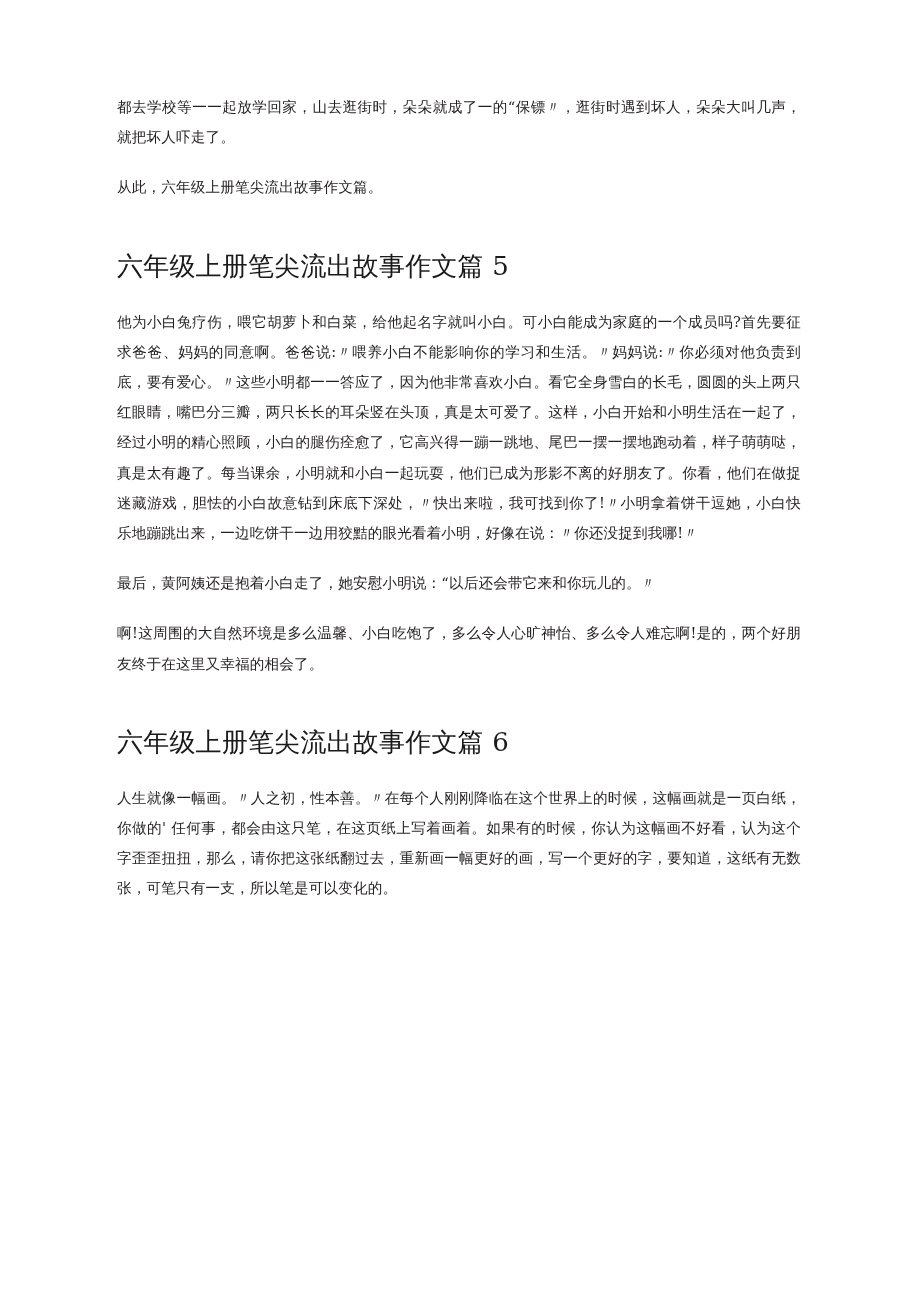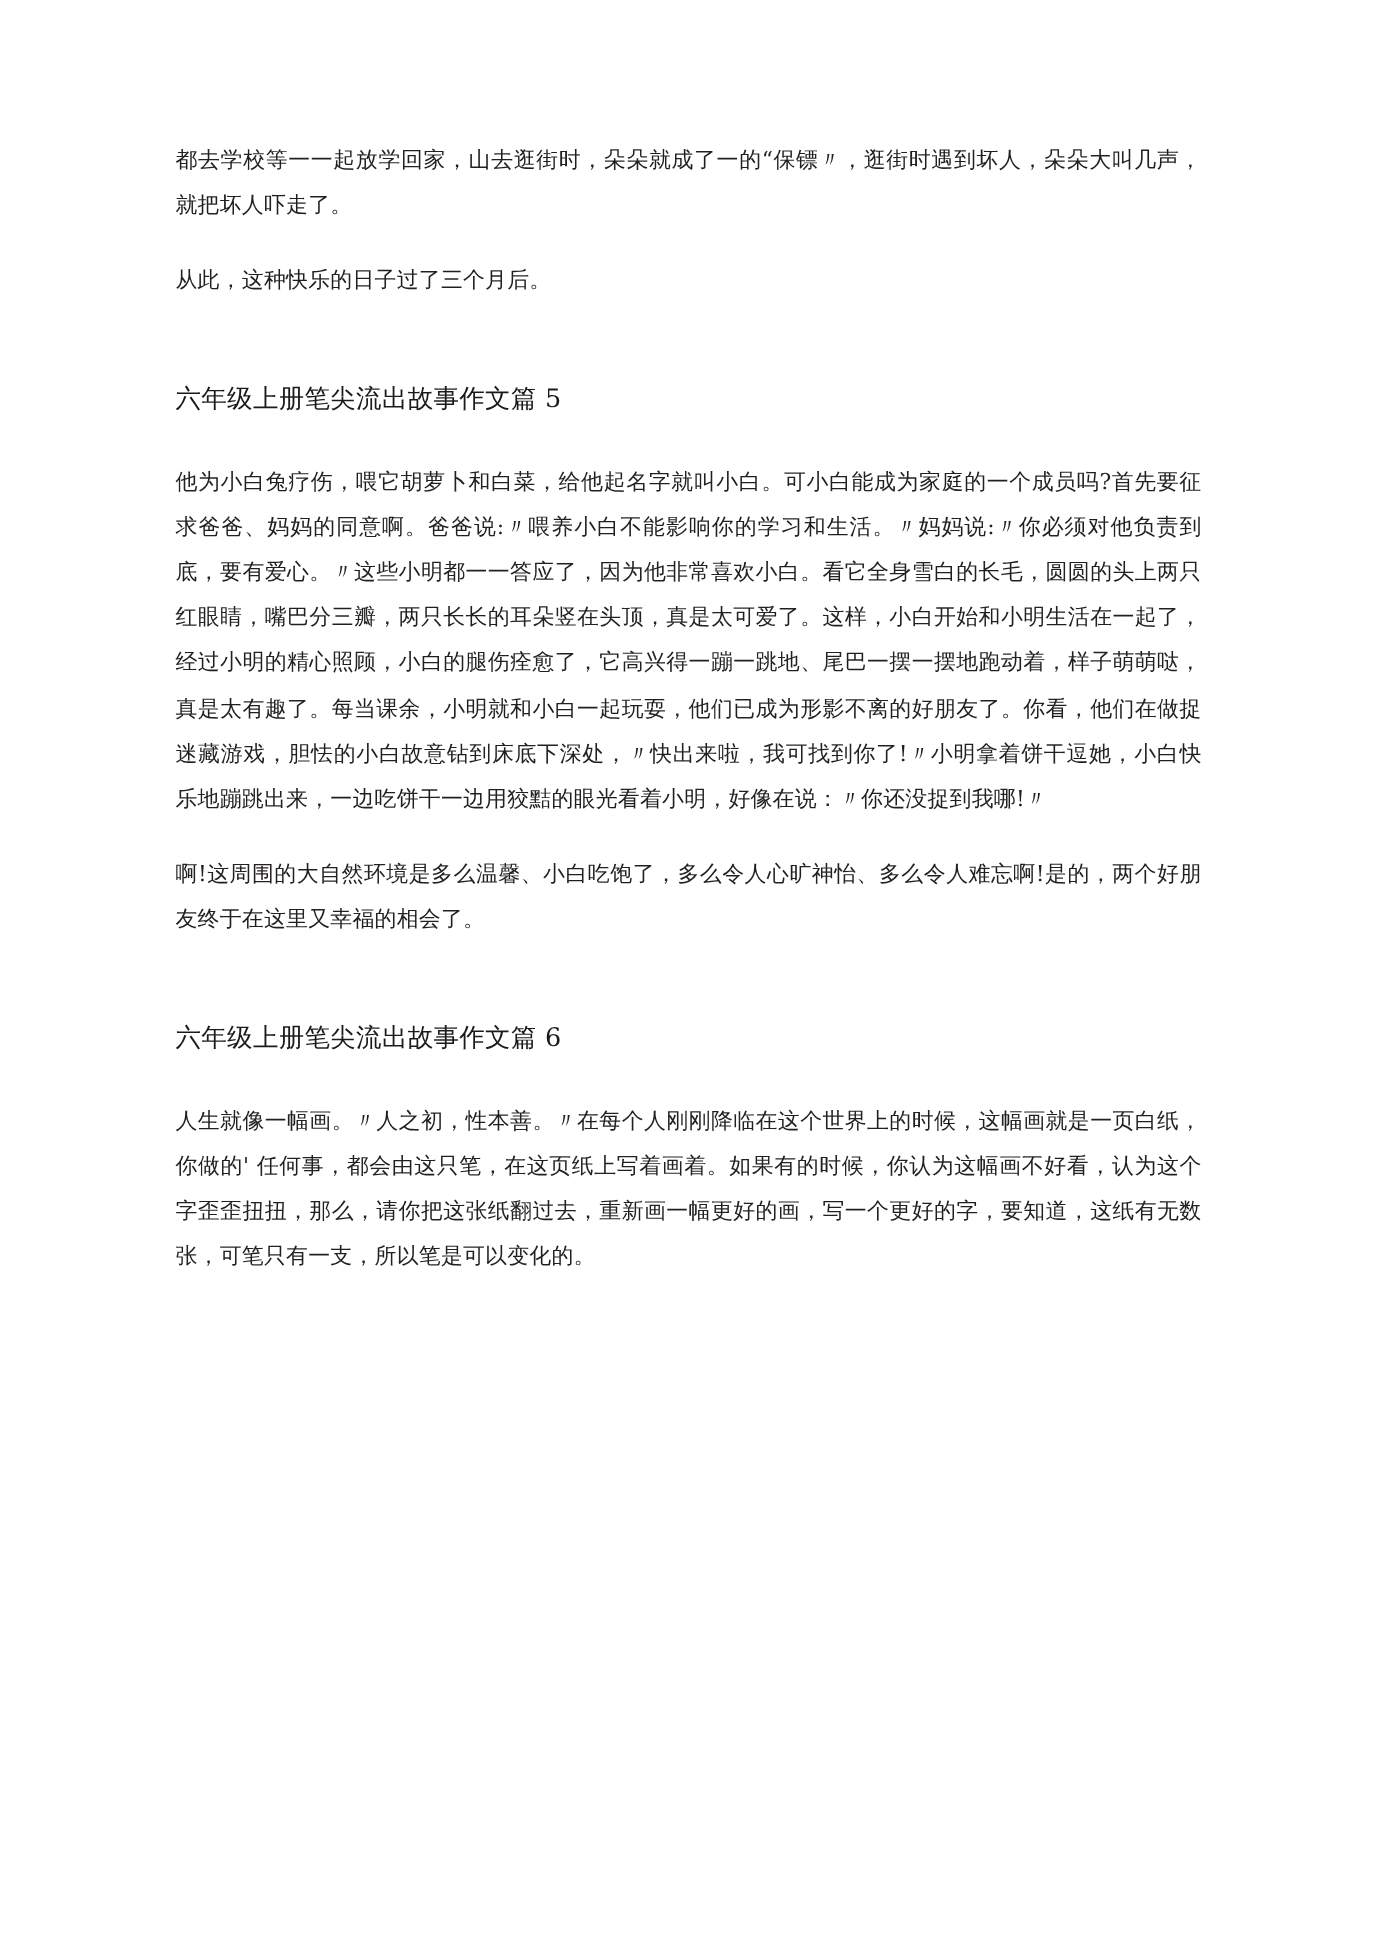--- a/index.html
+++ b/index.html
@@ -36,49 +36,50 @@
     word-break: break-all;
     -webkit-font-smoothing: antialiased;
   }
   p.para:last-child {
     margin-bottom: 0;
   }
   h2.heading {
     margin: 0;
     padding: 0;
     font-family: "DejaVu Serif", "Liberation Serif", serif;
-    font-size: 17px;
+    font-size: 26px;
     font-weight: 400;
     line-height: 34px;
     color: #1a1a1a;
     letter-spacing: 0.2px;
     white-space: nowrap;
   }
   
   .sec-gap-before-h { height: 26px; }
   .sec-gap-after-h  { height: 24px; }
 </style>
 </head>
 <body>
 
 <div class="page">
   <div class="content">
 
     <p class="para">都去学校等一一起放学回家，山去逛街时，朵朵就成了一的“保镖〃，逛街时遇到坏人，朵朵大叫几声，就把坏人吓走了。</p>
 
-    <p class="para">从此，这种快乐的日子过了三个月后。</p>
+    <p class="para">从此，六年级上册笔尖流出故事作文篇。</p>
 
     <div class="sec-gap-before-h"></div>
     <h2 class="heading">六年级上册笔尖流出故事作文篇 5</h2>
     <div class="sec-gap-after-h"></div>
 
 
     <p class="para">他为小白兔疗伤，喂它胡萝卜和白菜，给他起名字就叫小白。可小白能成为家庭的一个成员吗?首先要征求爸爸、妈妈的同意啊。爸爸说:〃喂养小白不能影响你的学习和生活。〃妈妈说:〃你必须对他负责到底，要有爱心。〃这些小明都一一答应了，因为他非常喜欢小白。看它全身雪白的长毛，圆圆的头上两只红眼睛，嘴巴分三瓣，两只长长的耳朵竖在头顶，真是太可爱了。这样，小白开始和小明生活在一起了，经过小明的精心照顾，小白的腿伤痊愈了，它高兴得一蹦一跳地、尾巴一摆一摆地跑动着，样子萌萌哒，真是太有趣了。每当课余，小明就和小白一起玩耍，他们已成为形影不离的好朋友了。你看，他们在做捉迷藏游戏，胆怯的小白故意钻到床底下深处，〃快出来啦，我可找到你了!〃小明拿着饼干逗她，小白快乐地蹦跳出来，一边吃饼干一边用狡黠的眼光看着小明，好像在说：〃你还没捉到我哪!〃</p>
 
 
+    <p class="para">最后，黄阿姨还是抱着小白走了，她安慰小明说：“以后还会带它来和你玩儿的。〃</p>
 
 
     <p class="para">啊!这周围的大自然环境是多么温馨、小白吃饱了，多么令人心旷神怡、多么令人难忘啊!是的，两个好朋友终于在这里又幸福的相会了。</p>
 
     <div class="sec-gap-before-h"></div>
     <h2 class="heading">六年级上册笔尖流出故事作文篇 6</h2>
     <div class="sec-gap-after-h"></div>
 
 
     <p class="para">人生就像一幅画。〃人之初，性本善。〃在每个人刚刚降临在这个世界上的时候，这幅画就是一页白纸，你做的' 任何事，都会由这只笔，在这页纸上写着画着。如果有的时候，你认为这幅画不好看，认为这个字歪歪扭扭，那么，请你把这张纸翻过去，重新画一幅更好的画，写一个更好的字，要知道，这纸有无数张，可笔只有一支，所以笔是可以变化的。</p>

